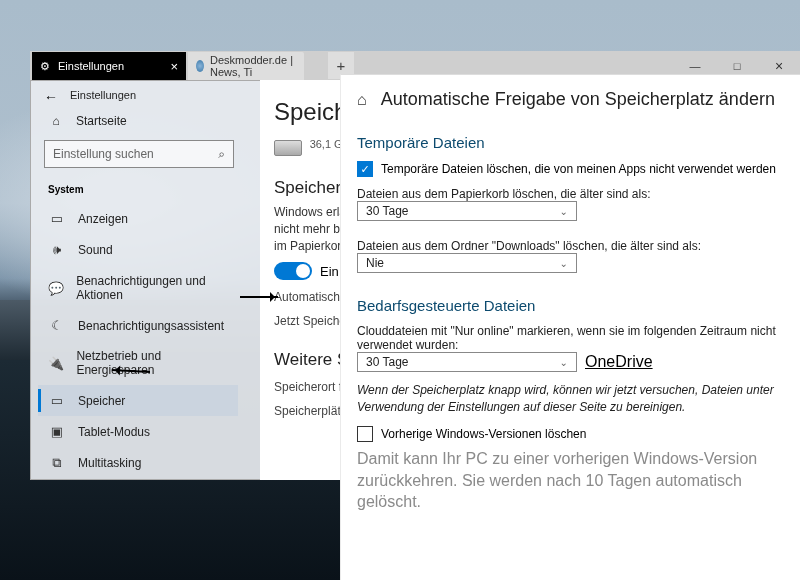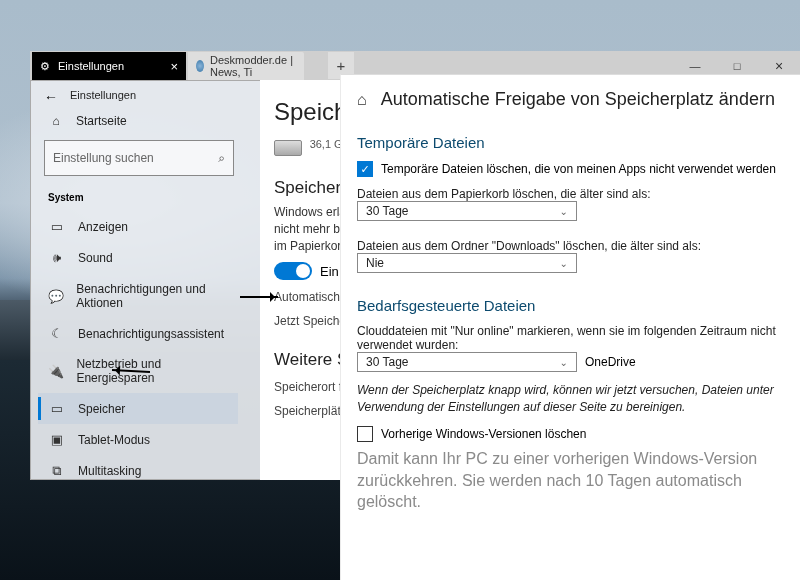--- a/index.html
+++ b/index.html
@@ -23,21 +23,21 @@
   .winctrl div:last-child{font-size:14px;}
   
   
   .settings-window { position:absolute; left:30px; top:80px; width:510px; height:400px; background:rgba(232,236,240,0.92); border:1px solid #aaa; overflow:hidden;}
   .side-title { position:absolute; left:42px; top:82px; font-size:12px; width:200px;}
   .side-back { position:absolute; left:42px; top:86px;}
   
   .sidebar { position:absolute; left:38px; top:108px; width:200px; }
   .home-row { display:flex; align-items:center; gap:12px; padding:6px 10px; font-size:12px; color:#222;}
   .home-row .ic{width:16px;text-align:center;}
-  .search-box { margin:6px 0 10px 6px; width:190px; height:36px; border:1px solid #888; background:#f6f7f9; display:flex; align-items:center; padding:0 8px; font-size:12px; color:#666;}
+  .search-box { margin:6px 0 10px 6px; width:190px; height:28px; border:1px solid #888; background:#f6f7f9; display:flex; align-items:center; padding:0 8px; font-size:12px; color:#666;}
   .search-box .mag{margin-left:auto; color:#555;}
   .cat-hdr { font-weight:600; font-size:10px; padding:6px 10px 8px 10px;}
   .nav-list {}
   .nav-item { display:flex; align-items:center; gap:12px; padding:8px 10px; font-size:12px; color:#222;}
   .nav-item .ic{width:18px;text-align:center; color:#333; font-size:13px;}
   .nav-item.selected { background:rgba(200,210,222,0.8); position:relative;}
   .nav-item.selected::before{content:"";position:absolute;left:0;top:4px;bottom:4px;width:3px;background:#0078d4;}
   
   .content-pane { position:absolute; left:260px; top:80px; width:280px; height:400px; background:#fff; padding:18px 0 0 14px; }
   .content-pane h1{font-size:24px; font-weight:400; color:#222;}
@@ -193,21 +193,21 @@
     <span class="chev">⌄</span>
   </div>
 
   <div class="sec-h">Bedarfsgesteuerte Dateien</div>
   <div class="lbl12">Clouddateien mit "Nur online" markieren, wenn sie im folgenden Zeitraum nicht verwendet wurden:</div>
   <div class="combo-row">
     <div class="combo">
       <span>30 Tage</span>
       <span class="chev">⌄</span>
     </div>
-    <span style="font-size:12px;">OneDrive</span>
+    <span style="font-size:16px;text-decoration:underline;">OneDrive</span>
   </div>
 
   <div class="lbl12" style="line-height:1.4;font-style:italic;">Wenn der Speicherplatz knapp wird, können wir jetzt versuchen, Dateien unter Verwendung der Einstellungen auf dieser Seite zu bereinigen.</div>
   <div class="chk-row">
     <div class="chk"></div>
     <span>Vorherige Windows-Versionen löschen</span>
   </div>
   <div class="hint">Damit kann Ihr PC zu einer vorherigen Windows-Version zurückkehren. Sie werden nach 10 Tagen automatisch gelöscht.</div>
 </div>
 

